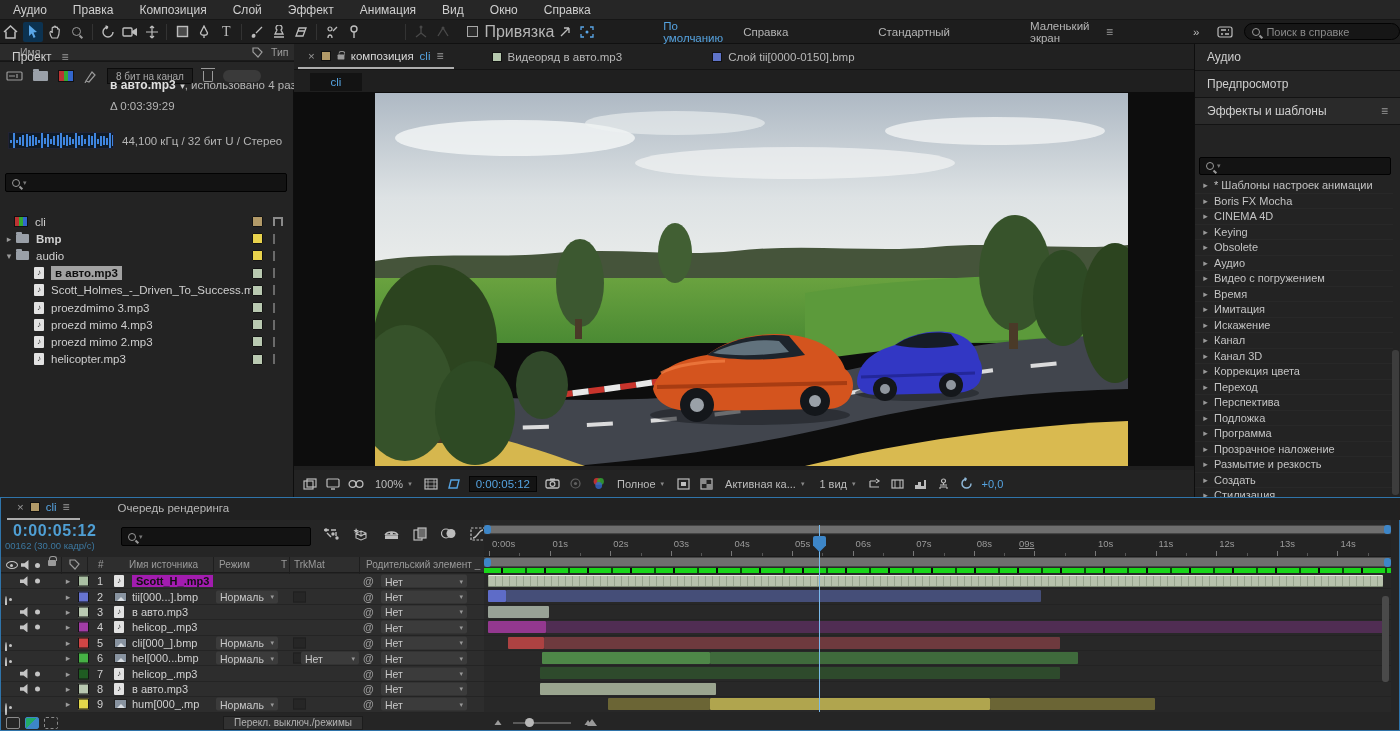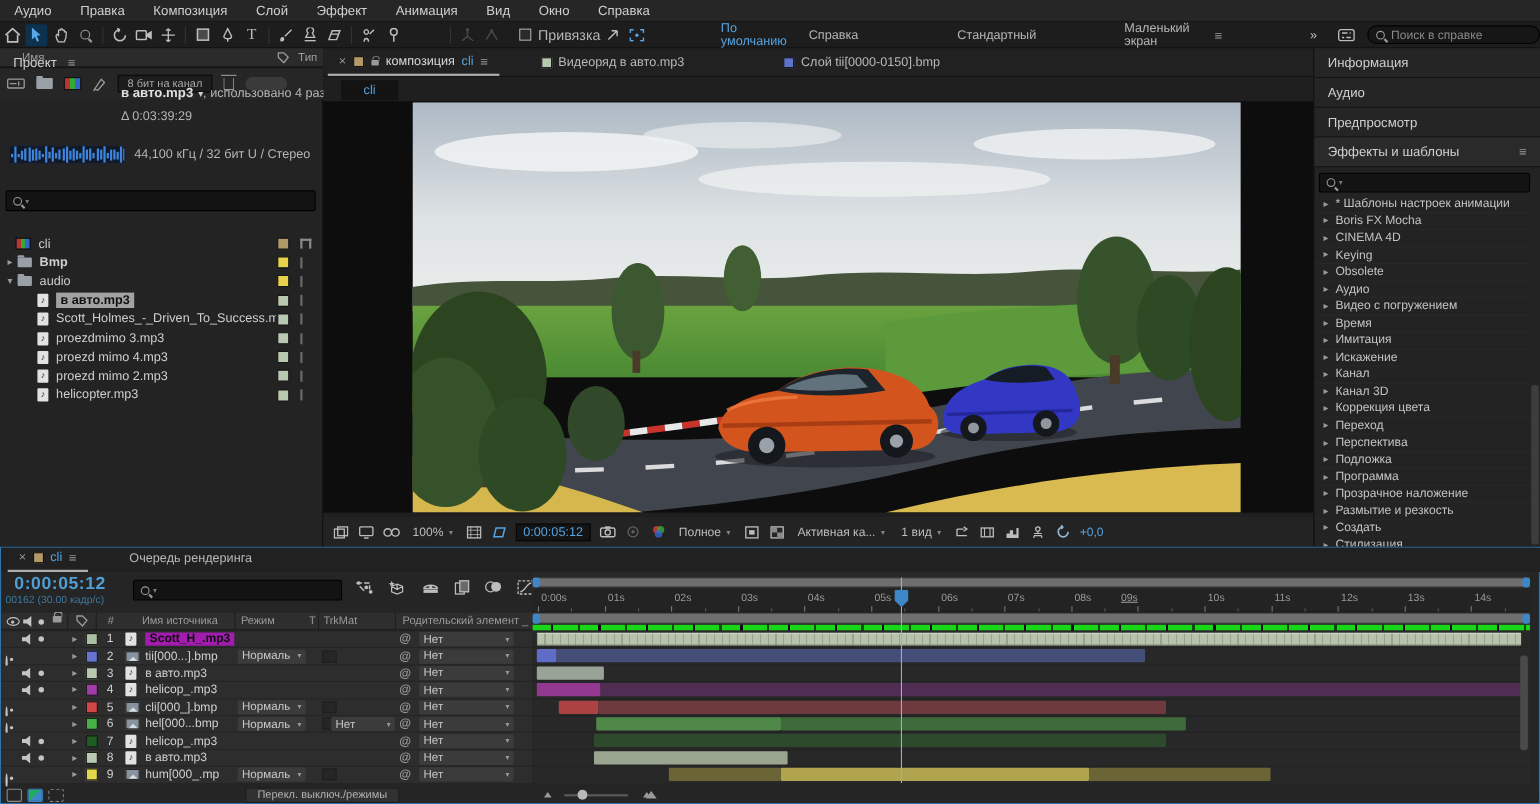--- a/index.html
+++ b/index.html
@@ -231,21 +231,21 @@
       </svg>
     </div>
   <div class="tool dim">
       <svg width="14" height="13" viewBox="0 0 14 13">
         <path d="M2 11 L7 3 L12 11" fill="none" stroke="#8a8a8a" stroke-width="1.3"></path>
         <circle cx="7" cy="3" r="1.5" fill="#8a8a8a"></circle>
       </svg>
     </div>
   <div class="flex" style="margin-left:14px;gap:6px;">
     <span style="width:11px;height:11px;border:1.3px solid #a8a8a8;background:#2a2a2a;display:inline-block;"></span>
-    <span style="font-size:13px;color:#b5b5b5;">Привязка</span>
+    <span style="font-size:16px;color:#b5b5b5;">Привязка</span>
   </div>
   <div class="tool">
       <svg width="12" height="12" viewBox="0 0 12 12">
         <path d="M2 10 L10 2 M10 2 H5 M10 2 V7" fill="none" stroke="#bdbdbd" stroke-width="1.3"></path>
       </svg>
     </div>
   <div class="tool">
       <svg width="14" height="12" viewBox="0 0 14 12">
         <path d="M1 4 V1 H4 M10 1 H13 V4 M13 8 V11 H10 M4 11 H1 V8" fill="none" stroke="#5aa7e8" stroke-width="1.3"></path>
         <circle cx="7" cy="6" r="1.5" fill="#5aa7e8"></circle>
@@ -597,23 +597,20 @@
         <svg width="13" height="13" viewBox="0 0 13 13">
           <path d="M11 6.5 A4.5 4.5 0 1 1 6.5 2 M6.5 2 L4.5 .8 M6.5 2 L4.8 3.8" fill="none" stroke="#8fb8d8" stroke-width="1.5"></path>
         </svg>
       </span>
     <span style="color:#55a3e0;">+0,0</span>
   </div>
 </div>
 
 <div id="rightpanel" class="panel">
   <div class="rp-hdr">
-      <span>Информация</span>
-    </div>
-  <div class="rp-hdr">
       <span>Аудио</span>
     </div>
   <div class="rp-hdr">
       <span>Предпросмотр</span>
     </div>
   <div class="rp-hdr" style="background:#2a2a2a;">
     <span>Эффекты и шаблоны</span>
     <span class="ham">≡</span>
   </div>
   <div class="srch" style="position:absolute;left:4px;top:113px;width:192px;height:18px;">

